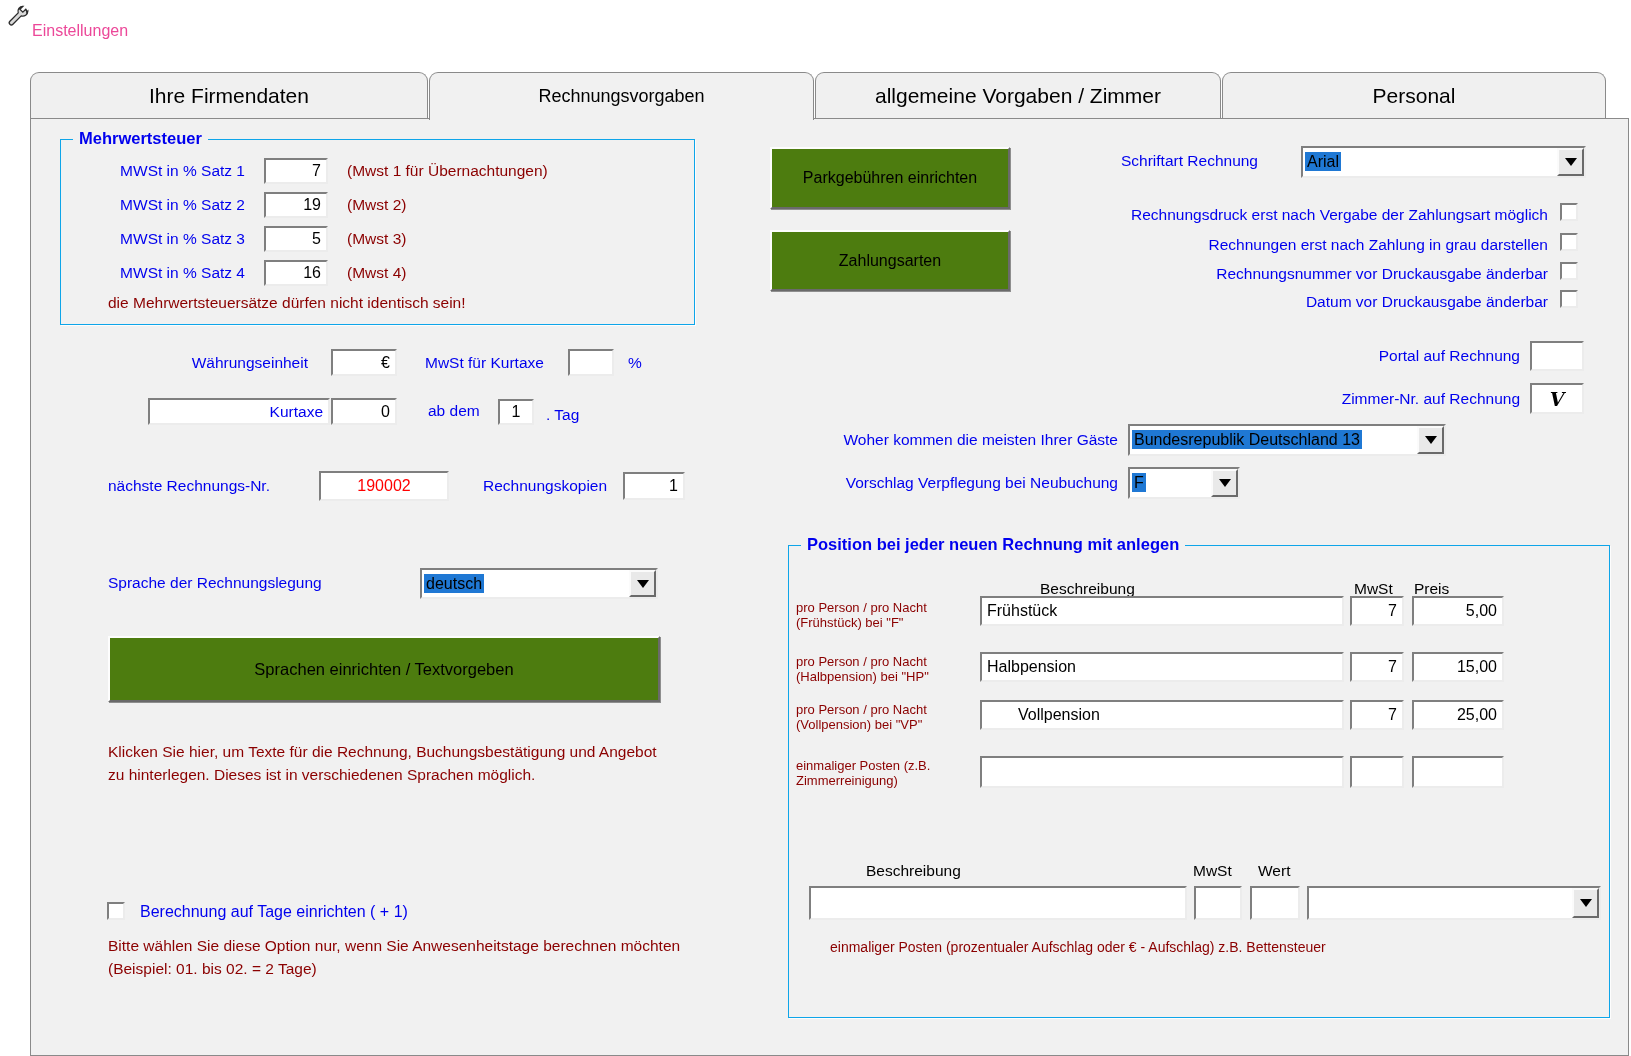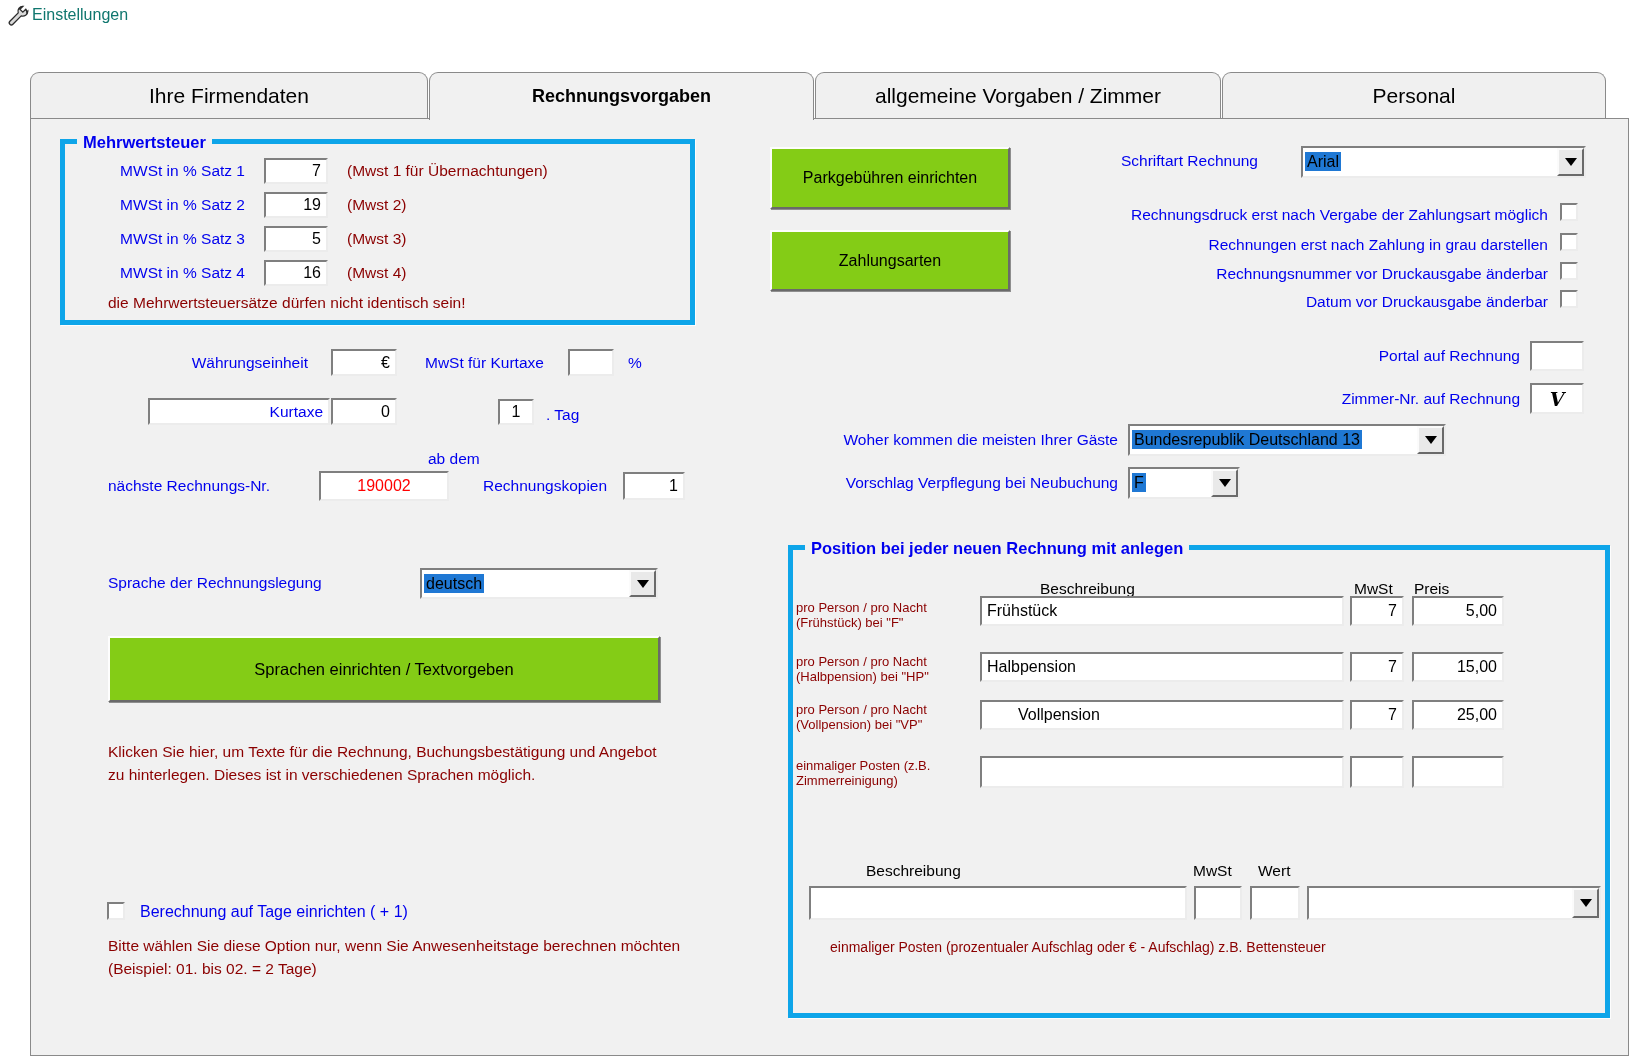--- a/index.html
+++ b/index.html
@@ -1,55 +1,55 @@
 <!DOCTYPE html>
 <html><head>
 <meta charset="utf-8">
 <style>
   * { margin:0; padding:0; box-sizing:border-box; }
   html,body { width:1631px; height:1056px; background:#ffffff; overflow:hidden;
               font-family:"Liberation Sans", sans-serif; color:#000; }
   .abs { position:absolute; }
 
   
-  .win-title { position:absolute; left:32px; top:6px; font-size:16px; color:#0f766e; }
+  .win-title { position:absolute; left:32px; top:22px; font-size:16px; color:#ec4899; }
   .wrench { position:absolute; left:6px; top:4px; width:24px; height:26px; }
 
   
   .panel { position:absolute; left:30px; top:118px; width:1599px; height:938px;
            background:#f1f1f1; border:1px solid #8a8a8a; }
   .tab { position:absolute; top:72px; height:46px; background:#f0f0f0;
          border:1px solid #8a8a8a; border-bottom:none; border-radius:9px 9px 0 0;
          display:flex; align-items:center; justify-content:center;
          font-size:21px; color:#000; z-index:1; }
-  .tab.active { font-weight:bold; font-size:18px; background:#f1f1f1; height:48px; z-index:3; }
+  .tab.active { font-weight:normal; font-size:18px; background:#f1f1f1; height:48px; z-index:3; }
 
   
   .lbl { color:#0000ee; font-size:15.5px; white-space:nowrap; }
   .warn { color:#8b0000; font-size:15.5px; }
   .field { background:#fff; border:2px solid; border-color:#7f7f7f #ececec #ececec #7f7f7f;
            font-family:"Liberation Sans", sans-serif; font-size:16px; color:#000; padding:0 5px; }
   input.field { outline:none; }
   .right { text-align:right; }
   .center { text-align:center; }
-  .btn { background:#84cc16; border:2px solid; border-color:#fdfdfd #6a6a6a #6a6a6a #fdfdfd;
+  .btn { background:#4d7c0f; border:2px solid; border-color:#fdfdfd #6a6a6a #6a6a6a #fdfdfd;
          box-shadow:1px 1px 0 rgba(60,60,60,.55);
          display:flex; align-items:center; justify-content:center;
          font-family:"Liberation Sans", sans-serif; font-size:16.5px; color:#000; cursor:pointer; }
   .combo { background:#fff; border:2px solid; border-color:#7f7f7f #ececec #ececec #7f7f7f;
            display:flex; align-items:center; }
   .combo .val { flex:1; font-size:16px; padding:1px 2px; white-space:nowrap; overflow:hidden; }
   .combo .sel { background:#1f78d4; color:#000; padding:1px 2px; }
   .combo .arrow-btn { width:27px; align-self:stretch; background:#e9e9e9; border:2px solid;
            border-color:#fbfbfb #6a6a6a #6a6a6a #fbfbfb; display:flex; align-items:center; justify-content:center; }
   .tri { width:0; height:0; border-left:6px solid transparent; border-right:6px solid transparent;
          border-top:8px solid #000; }
   .cb { background:#fff; border:2px solid; border-color:#7f7f7f #ececec #ececec #7f7f7f;
         width:18px; height:18px; }
-  .group { position:absolute; border:5px solid #0ea5e9; box-shadow:1px 1px 0 #fdfdfd; }
+  .group { position:absolute; border:1px solid #0ea5e9; box-shadow:1px 1px 0 #fdfdfd; }
   .group .legend { position:absolute; top:-11px; left:12px; background:#f1f1f1; padding:0 6px;
                    color:#0000ee; font-weight:bold; font-size:16.5px; white-space:nowrap; }
   .smallwarn { color:#8b0000; font-size:13px; line-height:15px; }
   .colhead { font-size:15.5px; color:#000; }
 </style>
 </head>
 <body>
 
 <svg class="wrench" viewBox="0 0 24 24">
   <path d="M21.8 6.2a5 5 0 0 1-6.6 4.7l-8.3 8.3a2.1 2.1 0 1 1-3-3l8.3-8.3A5 5 0 0 1 16.9 1.3l-3 3 2.9 2.9 3-3c.6.8 1 1.8 1 3z" fill="#d9d9d9" stroke="#2b2b2b" stroke-width="1.3"></path>
@@ -84,21 +84,21 @@
 <div class="abs warn" style="left:108px;top:294px;">die Mehrwertsteuersätze dürfen nicht identisch sein!</div>
 
 <div class="abs lbl right" style="left:150px;top:354px;width:158px;">Währungseinheit</div>
 <input class="abs field right" style="left: 331px; top: 349px; width: 66px; height: 27px;" value="€">
 <div class="abs lbl" style="left:425px;top:354px;">MwSt für Kurtaxe</div>
 <input class="abs field right" style="left: 568px; top: 349px; width: 46px; height: 27px;" value="">
 <div class="abs lbl" style="left:628px;top:354px;">%</div>
 
 <input class="abs field right" style="left: 148px; top: 398px; width: 182px; height: 27px; color: rgb(0, 0, 238); font-size: 15.5px;" value="Kurtaxe">
 <input class="abs field right" style="left: 331px; top: 398px; width: 66px; height: 27px;" value="0">
-<div class="abs lbl" style="left:428px;top:402px;margin-top:48px;">ab dem</div>
+<div class="abs lbl" style="left:428px;top:402px;">ab dem</div>
 <input class="abs field center" style="left: 498px; top: 399px; width: 36px; height: 26px;" value="1">
 <div class="abs lbl" style="left:546px;top:406px;">. Tag</div>
 
 <div class="abs lbl" style="left:108px;top:477px;">nächste Rechnungs-Nr.</div>
 <input class="abs field center" style="left: 319px; top: 471px; width: 130px; height: 30px; color: rgb(255, 0, 0);" value="190002">
 <div class="abs lbl" style="left:483px;top:477px;">Rechnungskopien</div>
 <input class="abs field right" style="left: 623px; top: 472px; width: 62px; height: 28px;" value="1">
 
 <div class="abs lbl" style="left:108px;top:574px;">Sprache der  Rechnungslegung</div>
 <div class="abs combo" style="left:420px;top:568px;width:238px;height:31px;">

